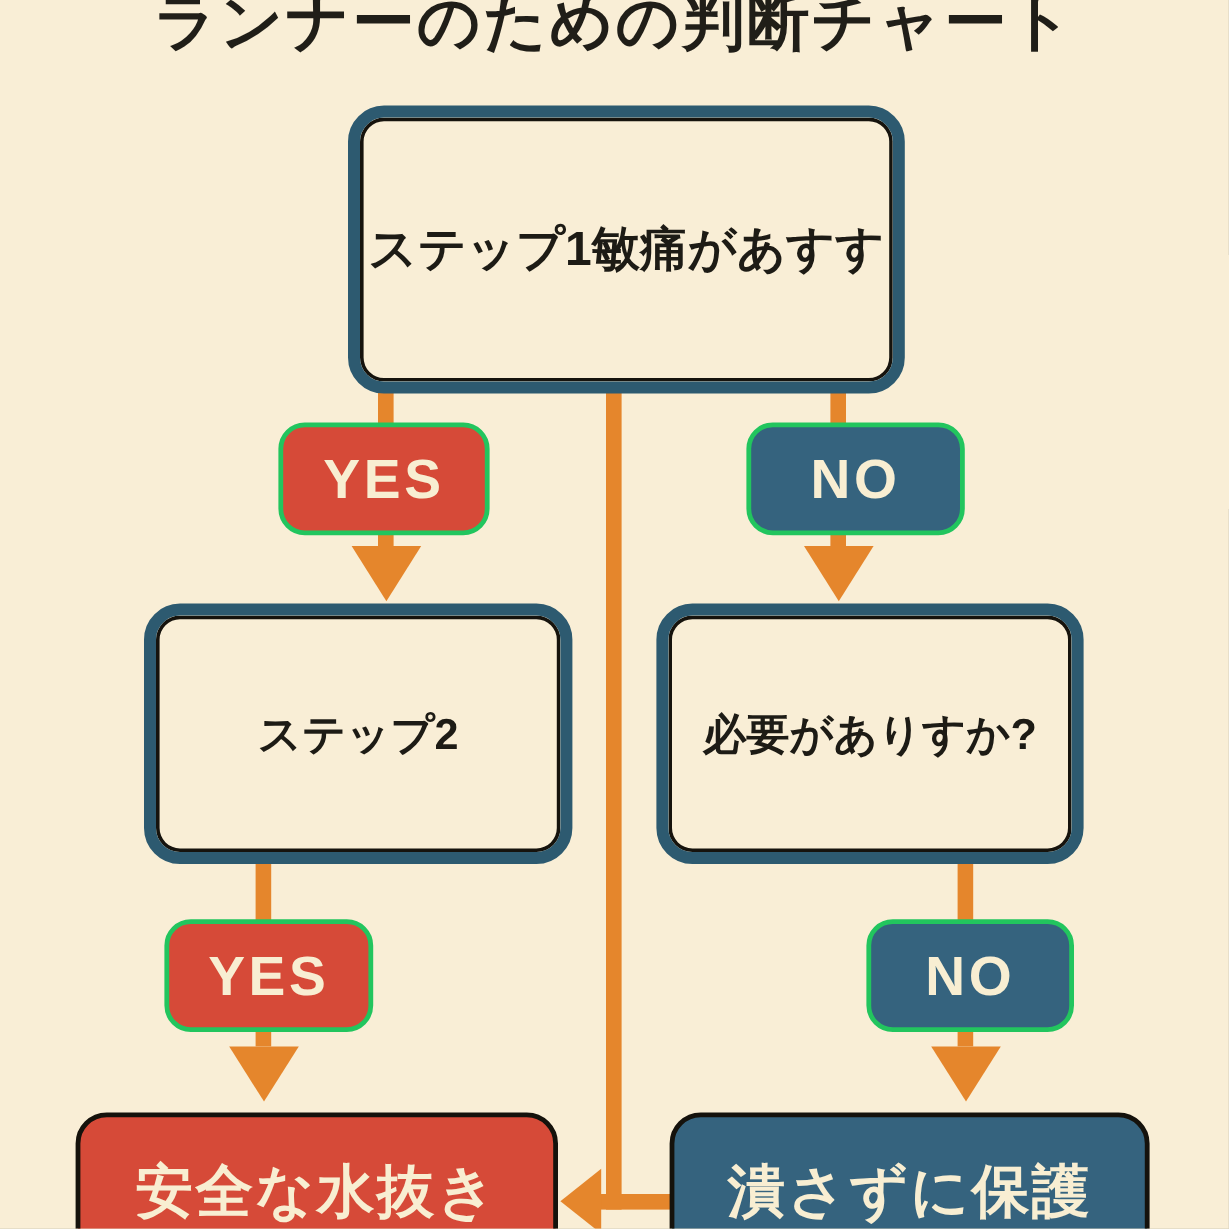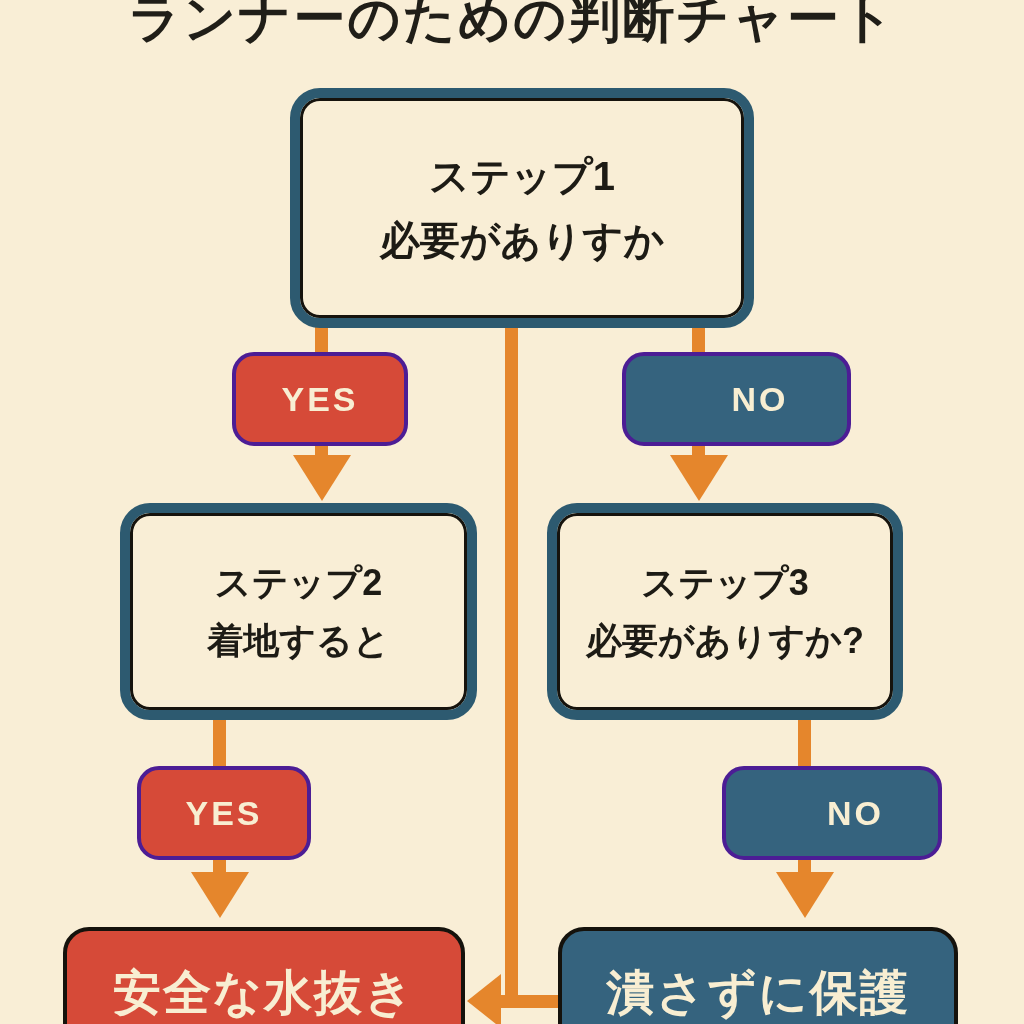--- a/index.html
+++ b/index.html
@@ -47,40 +47,40 @@
     border-right:34px solid #e5862c;
     left:467px;top:974px;
   }
   
   .stepbox{
     position:absolute;z-index:2;
     background:#f9eed6;
     border:10px solid #2d5a70;
     border-radius:30px;
     box-shadow:inset 0 0 0 3px #16130d;
-    display:flex;flex-direction:column;
+    display:flex;flex-direction:row;
     align-items:center;justify-content:center;
     text-align:center;
     color:#1d1b15;font-weight:bold;
   }
   #step1{left:290px;top:88px;width:444px;height:220px;font-size:40px;line-height:1.6;}
   #step2{left:120px;top:503px;width:337px;height:197px;font-size:36px;line-height:1.6;}
   #step3{left:547px;top:503px;width:336px;height:197px;font-size:36px;line-height:1.6;}
   .stepbox span{display:block;}
   
   .badge{
     position:absolute;z-index:3;
     display:flex;align-items:center;justify-content:center;
-    border:4px solid #4c1d95;
+    border:4px solid #22c55e;
     border-radius:22px;
-    font-size:34px;font-weight:bold;letter-spacing:3px;
+    font-size:46px;font-weight:bold;letter-spacing:3px;
     color:#f8eed2;
   }
   .badge.red {background:#d64a38;}
-  .badge.teal{background:#35637e;padding-left:47px;}
+  .badge.teal{background:#35637e;}
   #badge-yes1{left:232px;top:352px;width:168px;height:86px;}
   #badge-no1 {left:622px;top:352px;width:174px;height:86px;}
   #badge-yes2{left:137px;top:766px;width:166px;height:86px;}
   #badge-no2 {left:722px;top:766px;width:165px;height:86px;}
   
   .result{
     position:absolute;z-index:2;
     border:4px solid #15120c;
     border-radius:26px;
     display:flex;align-items:flex-start;justify-content:center;
@@ -108,33 +108,31 @@
   <div class="hline" id="line-bottom"></div>
 
   <div class="arrow-down" id="arrow-yes1"></div>
   <div class="arrow-down" id="arrow-no1"></div>
   <div class="arrow-down" id="arrow-yes2"></div>
   <div class="arrow-down" id="arrow-no2"></div>
   <div class="arrow-left"></div>
 
   <div class="stepbox" id="step1">
     <span>ステップ1</span>
-    <span>必要がありすか</span>
+    <span>敏痛があすす</span>
   </div>
 
   <div class="badge red" id="badge-yes1">YES</div>
   <div class="badge teal" id="badge-no1">NO</div>
 
   <div class="stepbox" id="step2">
     <span>ステップ2</span>
-    <span>着地すると</span>
   </div>
 
   <div class="stepbox" id="step3">
-    <span>ステップ3</span>
     <span>必要がありすか?</span>
   </div>
 
   <div class="badge red" id="badge-yes2">YES</div>
   <div class="badge teal" id="badge-no2">NO</div>
 
   <div class="result red" id="result-yes">安全な水抜き</div>
   <div class="result teal" id="result-no">潰さずに保護</div>
 
 </div>

